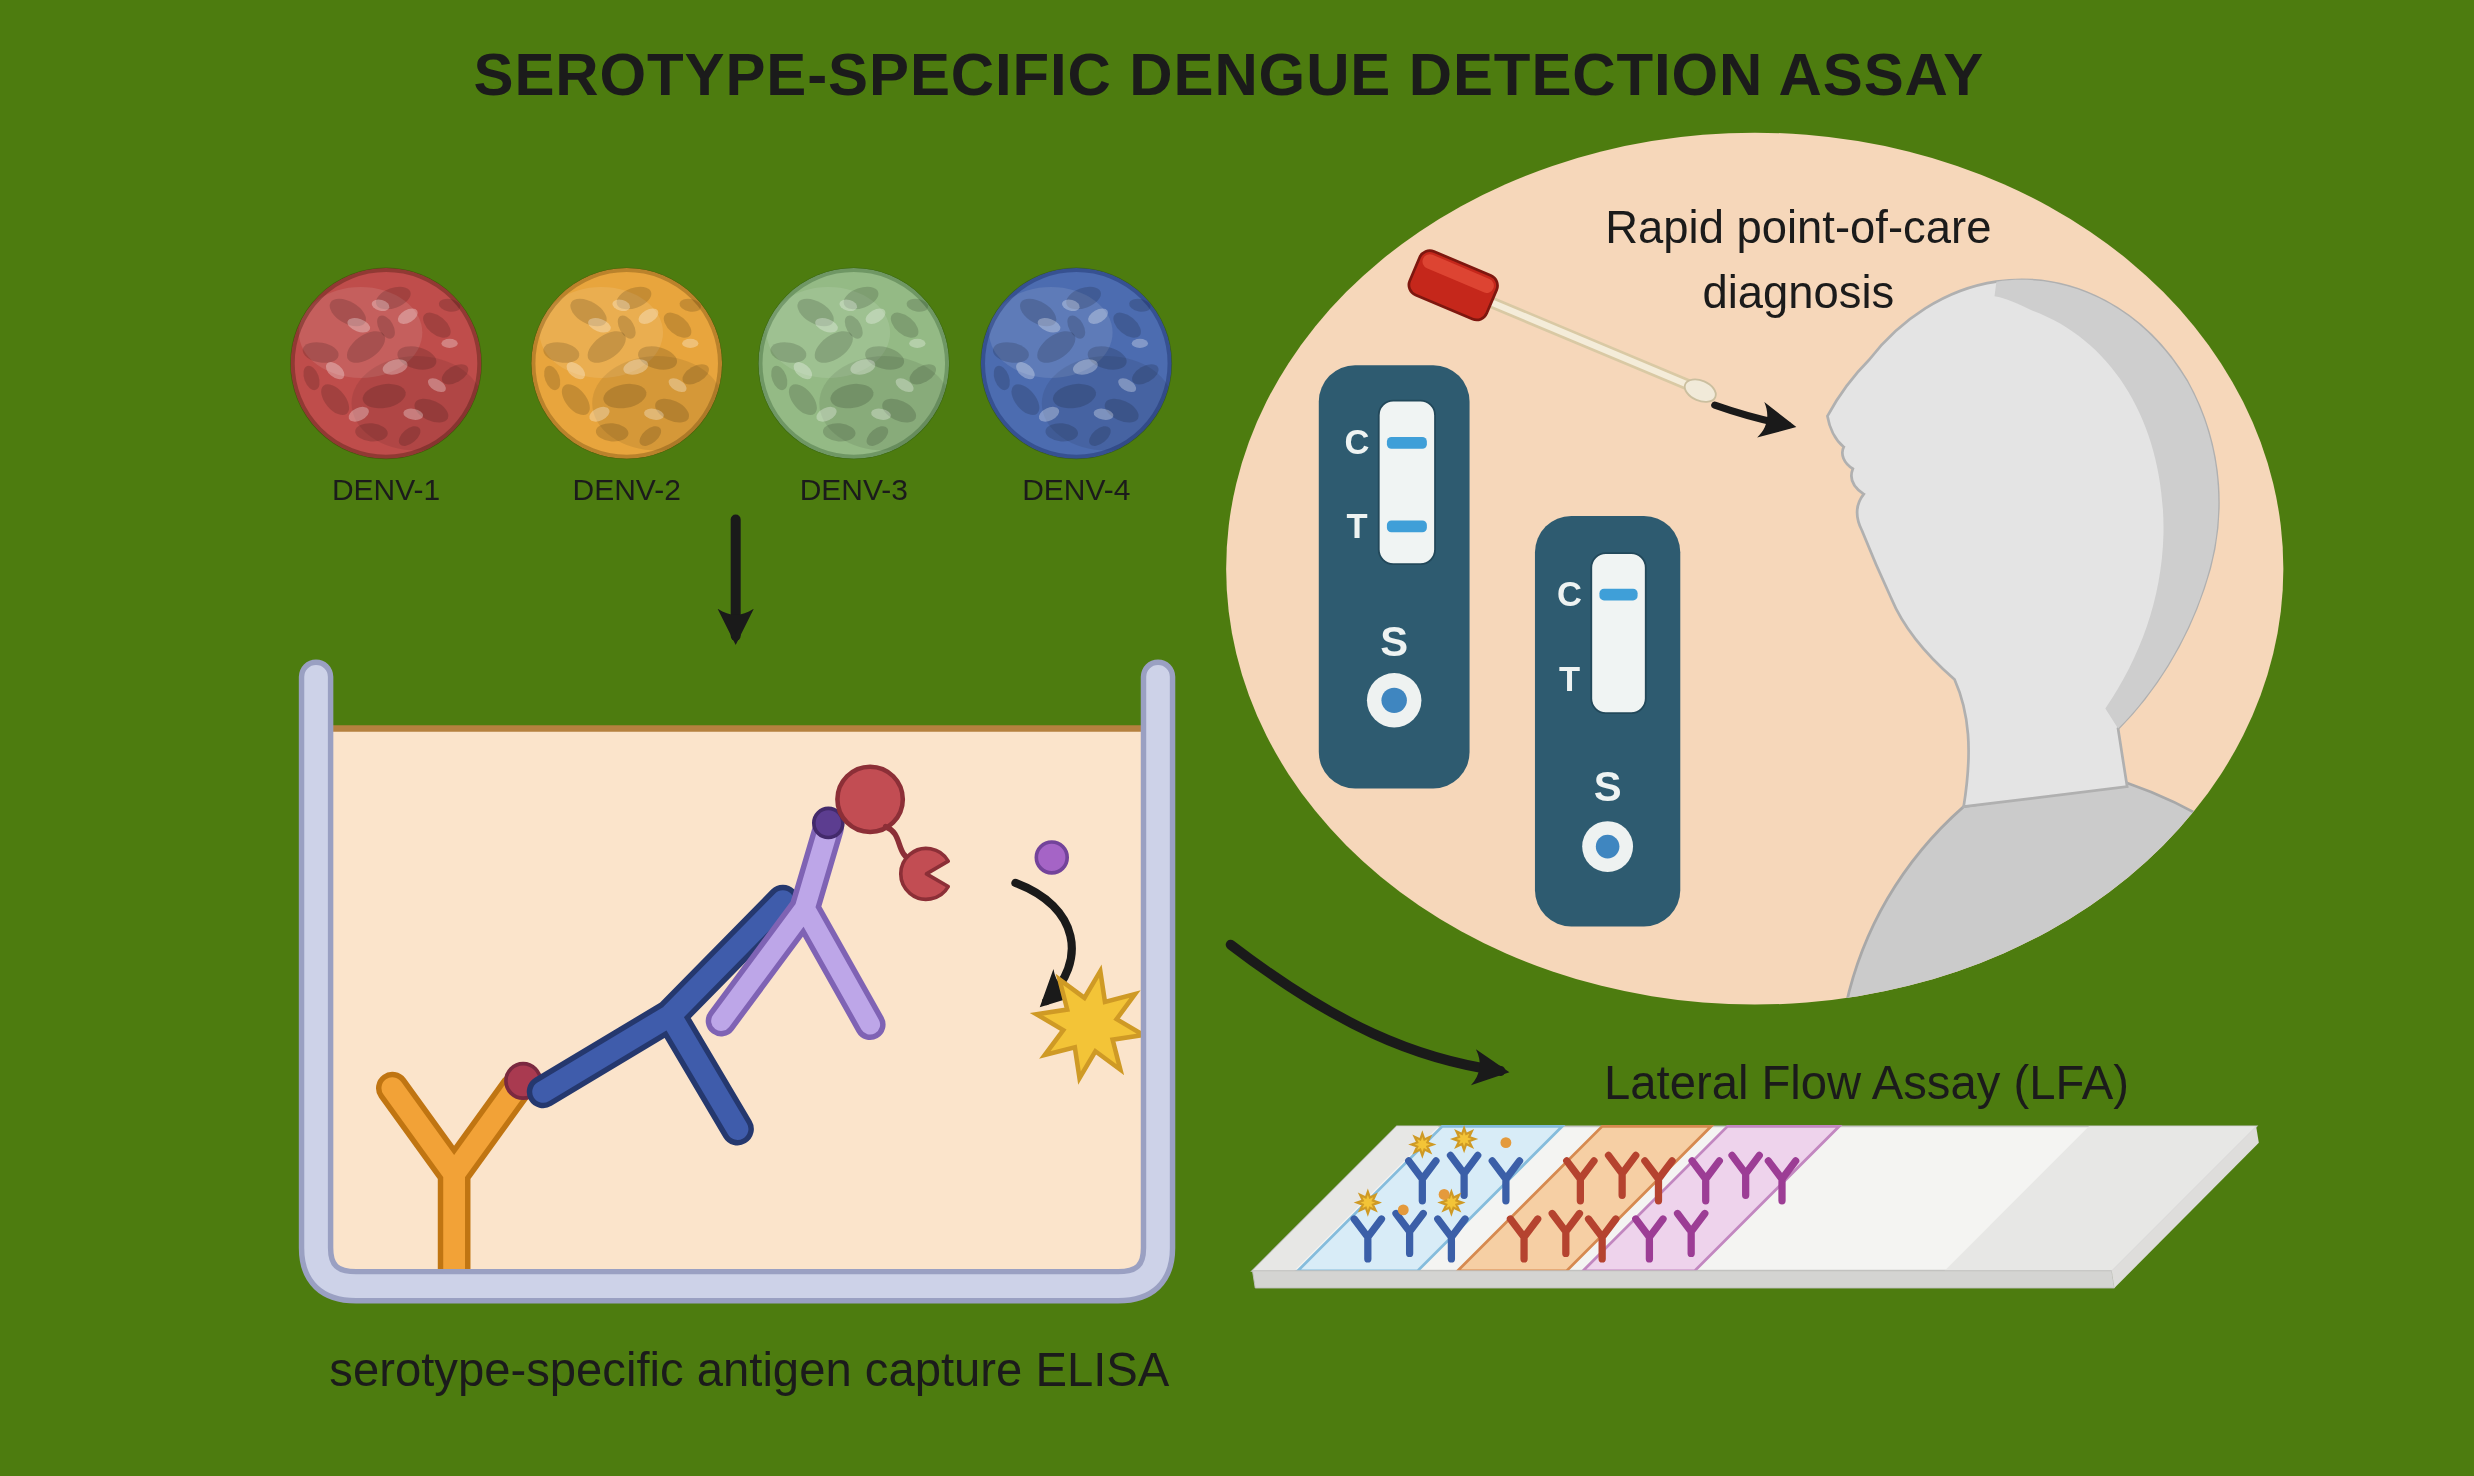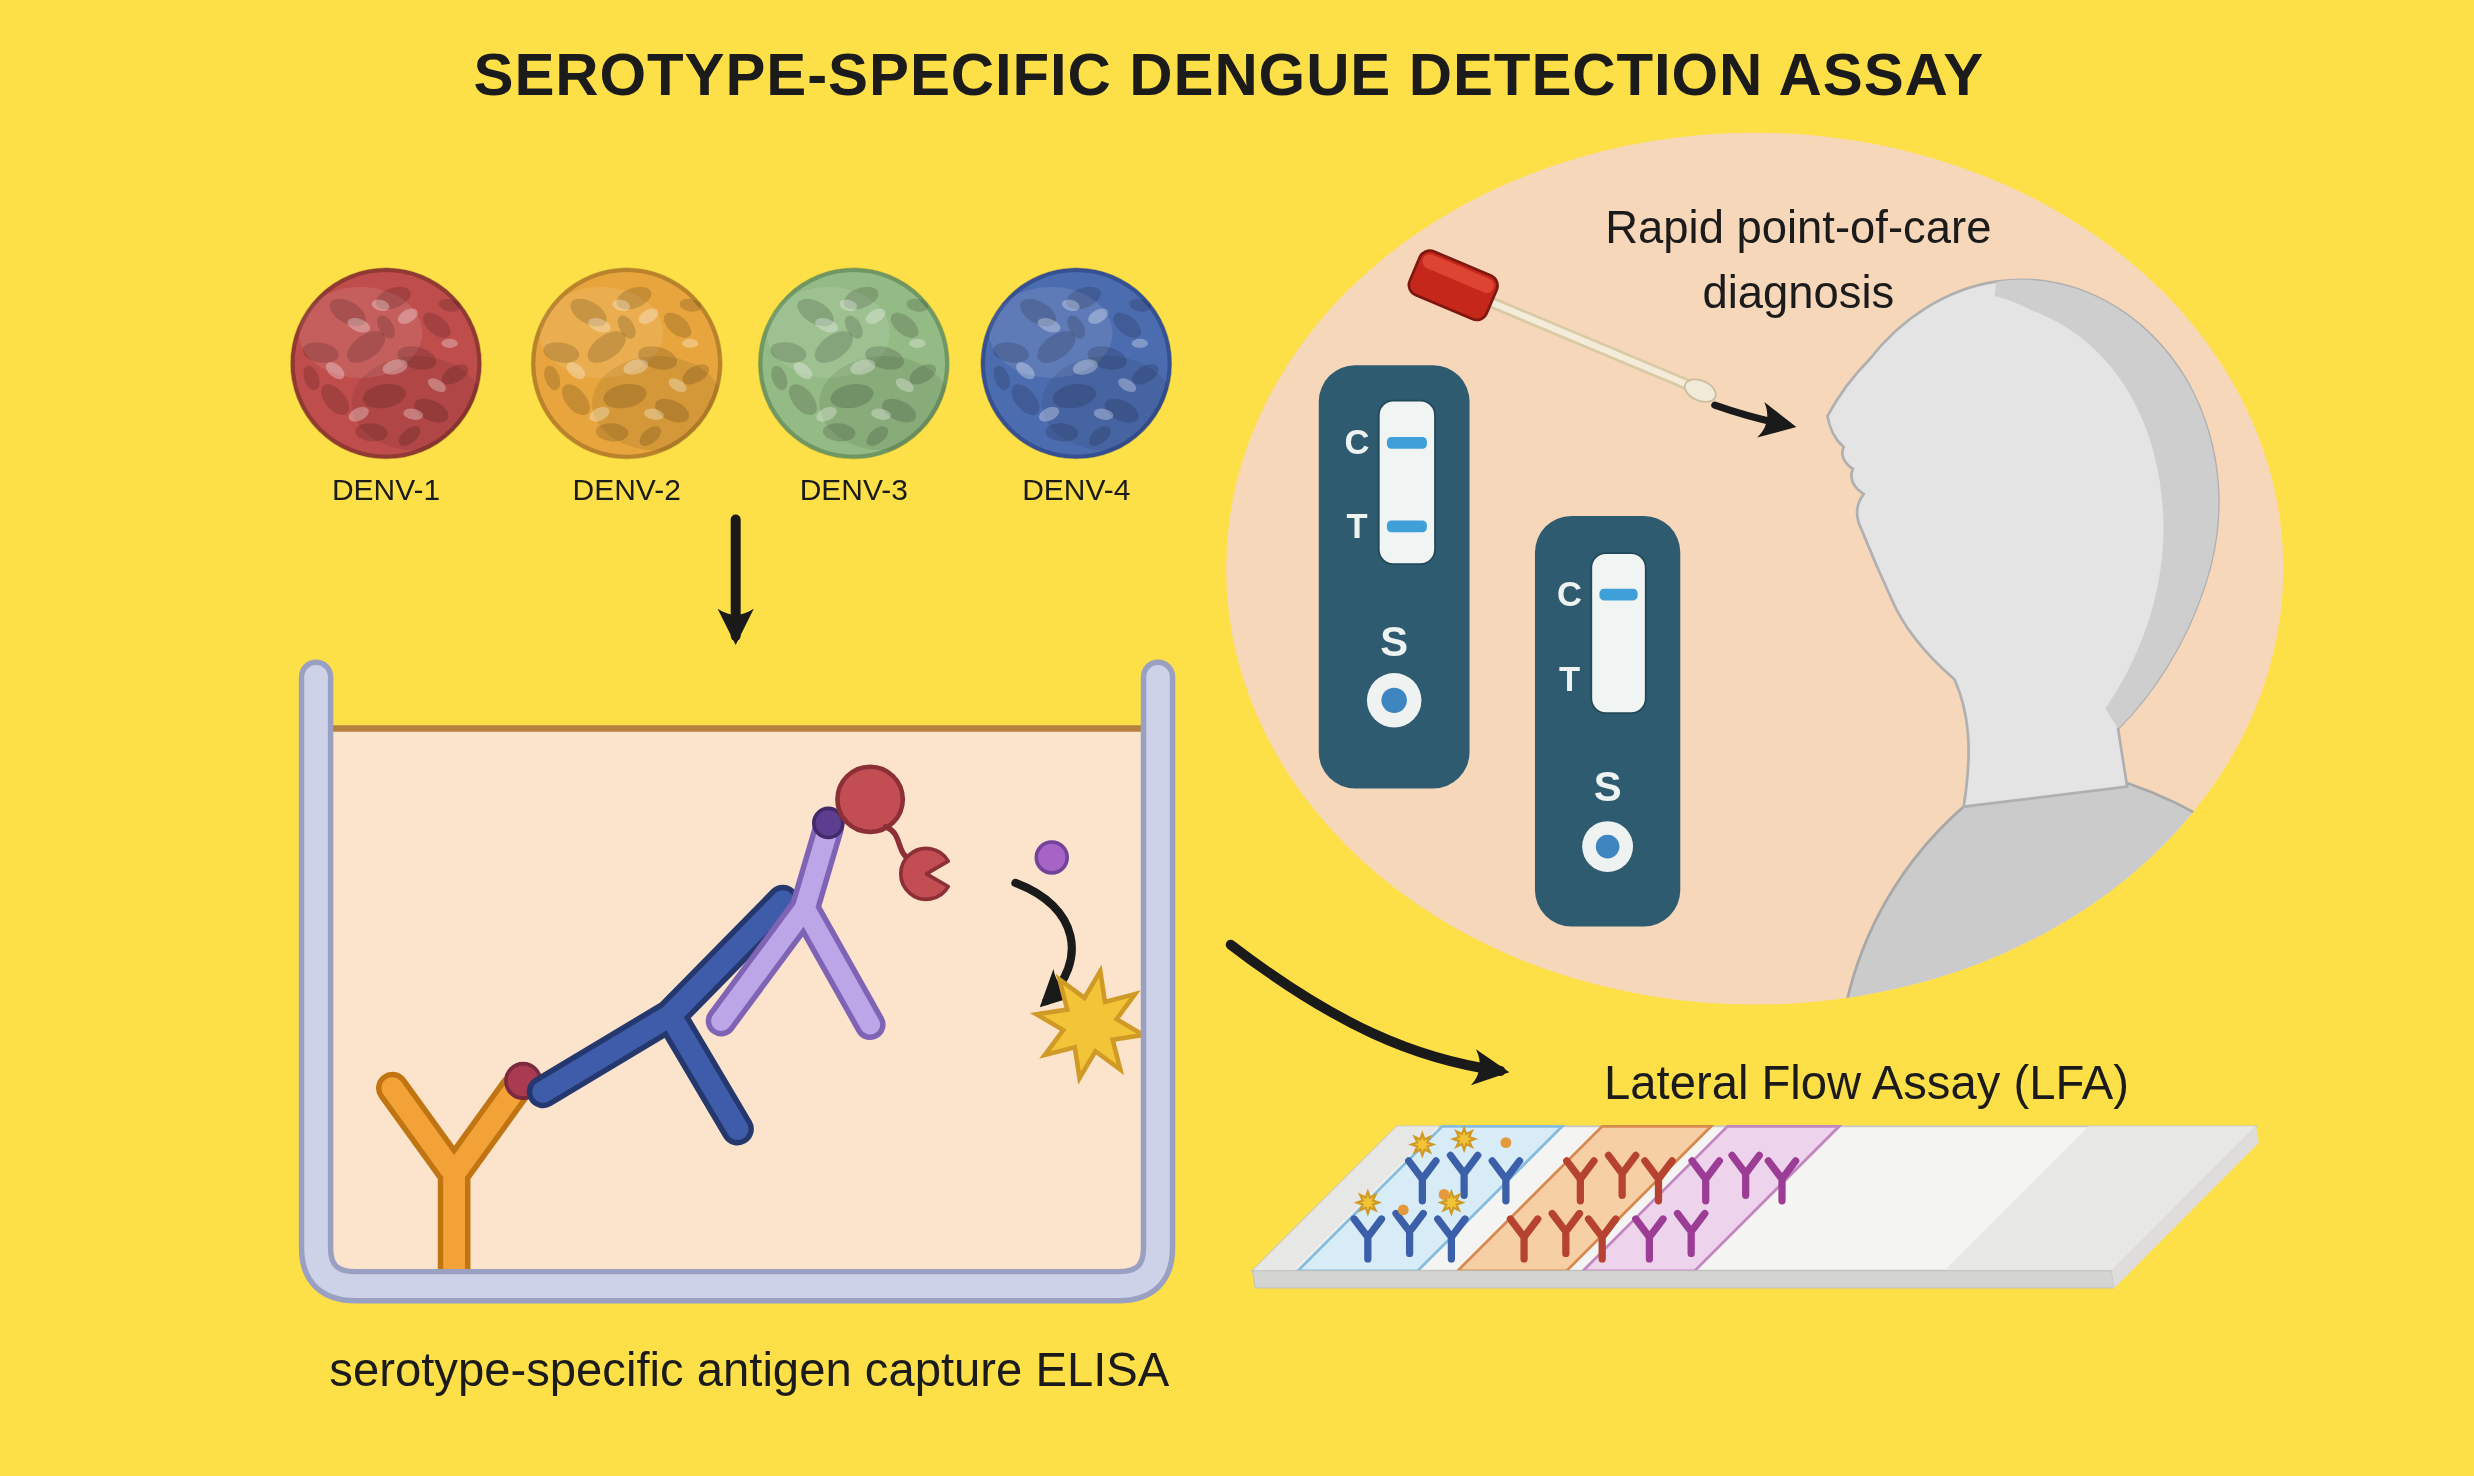--- a/index.html
+++ b/index.html
@@ -1,16 +1,16 @@
 <!DOCTYPE html>
 <html style="font-size:14.5px"><head>
 <meta charset="utf-8">
 <style>
   html,body{margin:0;padding:0;background:#fdf8ec;}
-  .stage{position:relative;width:2475px;height:1477px;overflow:hidden;background:#fde047;
+  .stage{position:relative;width:2475px;height:1477px;overflow:hidden;background:#4d7c0f;
          font-family:"Liberation Sans","DejaVu Sans",sans-serif;}
   svg{display:block}
   text{font-family:"Liberation Sans","DejaVu Sans",sans-serif;fill:#1b1b1b;}
   .title-text{font-weight:bold;font-size:66px;letter-spacing:1px;}
   .virus-label{font-size:33px;}
   .poc-caption{font-size:50px;}
   .section-caption{font-size:52px;}
   .cassette-letter{font-size:38px;font-weight:bold;fill:#eef3f2;}
   .cassette-s{font-size:46px;font-weight:bold;fill:#eef3f2;}
 </style>

